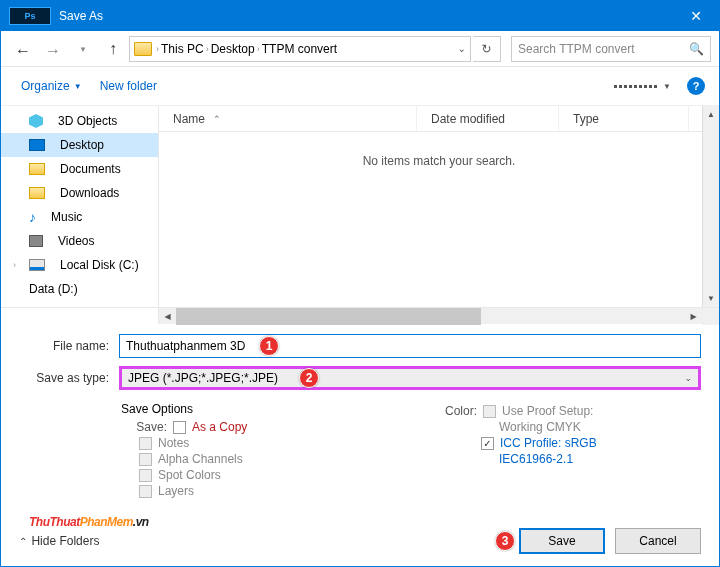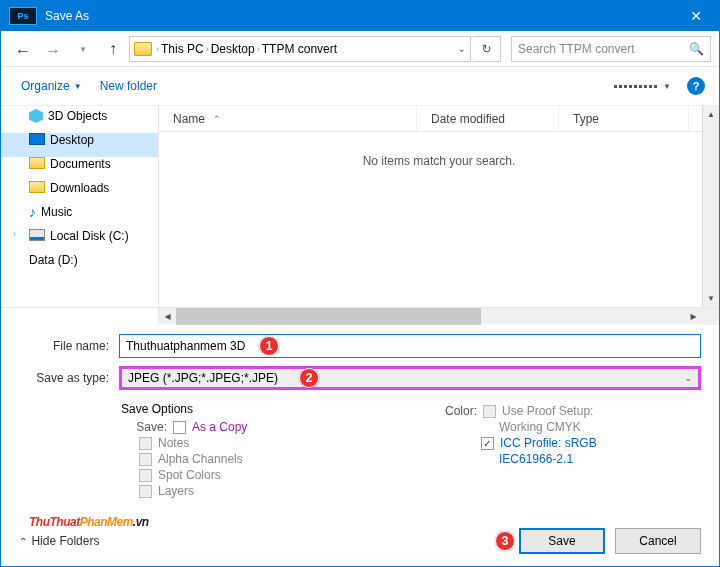--- a/index.html
+++ b/index.html
@@ -1,39 +1,39 @@
 <!DOCTYPE html>
 <html><head>
 <meta charset="utf-8">
 <style>
 *{box-sizing:border-box;margin:0;padding:0;font-family:"Segoe UI",Tahoma,sans-serif;font-size:12px}
 body{background:#fff;width:720px;height:567px;overflow:hidden;border:1px solid #0078d7;position:relative}
 .titlebar{background:#0078d7;height:30px;display:flex;align-items:center;padding:0 0 0 8px;color:#fff}
-.titlebar .ps-icon{width:28px;height:18px;background:#001e36;border:1px solid #31a8ff;display:flex;align-items:center;justify-content:center;font-size:9px;font-weight:bold;color:#31a8ff;margin-right:8px}
+.titlebar .ps-icon{width:42px;height:18px;background:#001e36;border:1px solid #31a8ff;display:flex;align-items:center;justify-content:center;font-size:9px;font-weight:bold;color:#31a8ff;margin-right:8px}
 .titlebar-text{flex:1}
 .titlebar-close{width:46px;height:30px;display:flex;align-items:center;justify-content:center;font-size:14px}
 .navbar{height:36px;border-bottom:1px solid #e5e5e5;display:flex;align-items:center;padding:0 8px;gap:2px}
 .nav-arrow{width:28px;height:26px;display:flex;align-items:center;justify-content:center;color:#888;font-size:16px}
 .nav-arrow.active{color:#333}
 .breadcrumb{flex:1;display:flex;align-items:center;height:26px;border:1px solid #ccc;padding:0 4px;gap:2px}
 .folder-icon{width:18px;height:14px;background:linear-gradient(#ffe9a6,#f7ca4d);border:1px solid #d9a400;border-radius:1px;position:relative;margin-right:2px}
 .bc-sep{color:#888;font-size:9px}
 .bc-chev{color:#555;margin-left:auto;font-size:10px}
 .nav-refresh{width:28px;height:26px;border:1px solid #ccc;border-left:none;display:flex;align-items:center;justify-content:center;color:#555}
 .search-box{width:200px;height:26px;border:1px solid #ccc;margin-left:8px;display:flex;align-items:center;padding:0 6px;color:#888}
 .search-box span:first-child{flex:1}
 .toolbar{height:38px;display:flex;align-items:center;padding:0 14px;gap:6px}
 .tool-btn{color:#0066cc;padding:4px 6px;display:flex;align-items:center;gap:4px}
 .tool-view{margin-left:auto;display:flex;align-items:center;gap:6px}
 .view-icon{display:inline-flex;gap:2px}
 .view-icon i{width:3px;height:3px;background:#555;display:block}
 .help-icon{width:18px;height:18px;border-radius:50%;background:#0078d7;color:#fff;display:flex;align-items:center;justify-content:center;font-weight:bold;font-size:11px;margin-left:10px}
 .main{display:flex;height:202px;border-top:1px solid #f0f0f0}
 .sidebar{width:158px;border-right:1px solid #e8e8e8;overflow:hidden;padding-top:3px}
-.sb-item{display:flex;align-items:flex-start;height:24px;padding:0 8px 0 28px;gap:5px;position:relative}
+.sb-item{display:flex;align-items:center;height:24px;padding:0 8px 0 28px;gap:15px;position:relative}
 .sb-item.sel{background:#cce8ff}
 .ico-3d{width:14px;height:14px;background:#4fc3e8;clip-path:polygon(50% 0,100% 25%,100% 75%,50% 100%,0 75%,0 25%)}
 .ico-desktop{width:16px;height:12px;background:#0078d7;border:1px solid #005a9e}
 .ico-folder{width:16px;height:12px;background:linear-gradient(#ffe9a6,#f7ca4d);border:1px solid #d9a400}
 .ico-music{color:#0078d7;font-size:14px;line-height:1}
 .ico-pic{width:16px;height:12px;background:#6ec8d8;border:1px solid #3a9cb0;position:relative}
 .ico-pic::after{content:"";position:absolute;bottom:1px;left:2px;border:3px solid transparent;border-bottom:4px solid #2a7a8a}
 .ico-vid{width:14px;height:12px;border:1px solid #555;background:#888;position:relative}
 .ico-disk{width:16px;height:12px;background:#e8e8e8;border:1px solid #888;position:relative}
 .ico-disk::after{content:"";position:absolute;bottom:0;left:0;right:0;height:3px;background:#0078d7}
@@ -151,20 +151,24 @@
       </div>
     <div class="sb-item">
         <span class="ico-folder"></span>
         <span>Downloads</span>
       </div>
     <div class="sb-item">
         <span class="ico-music">♪</span>
         <span>Music</span>
       </div>
     <div class="sb-item">
+        <span class="ico-vid"></span>
+        <span>Videos</span>
+      </div>
+    <div class="sb-item">
         <span class="sb-caret">›</span>
         <span class="ico-disk"></span>
         <span>Local Disk (C:)</span>
       </div>
     <div class="sb-item">
         <span>Data (D:)</span>
       </div>
   </div>
   <div class="content">
     <div class="col-headers">
@@ -212,21 +216,21 @@
     <div class="badge" style="left:280px;top:2px">2</div>
   </div>
 </div>
 
 <div class="options-area">
   <div class="opt-col">
     <div class="opt-title">Save Options</div>
     <div class="opt-row first">
         <span class="opt-label">Save:</span>
         <span class="chk"></span>
-        <span style="color:#a21caf">As a Copy</span>
+        <span style="color:#b91c1c">As a Copy</span>
       </div>
     <div class="opt-row">
         <span class="chk dis"></span>
         <span>Notes</span>
       </div>
     <div class="opt-row">
         <span class="chk dis"></span>
         <span>Alpha Channels</span>
       </div>
     <div class="opt-row">

